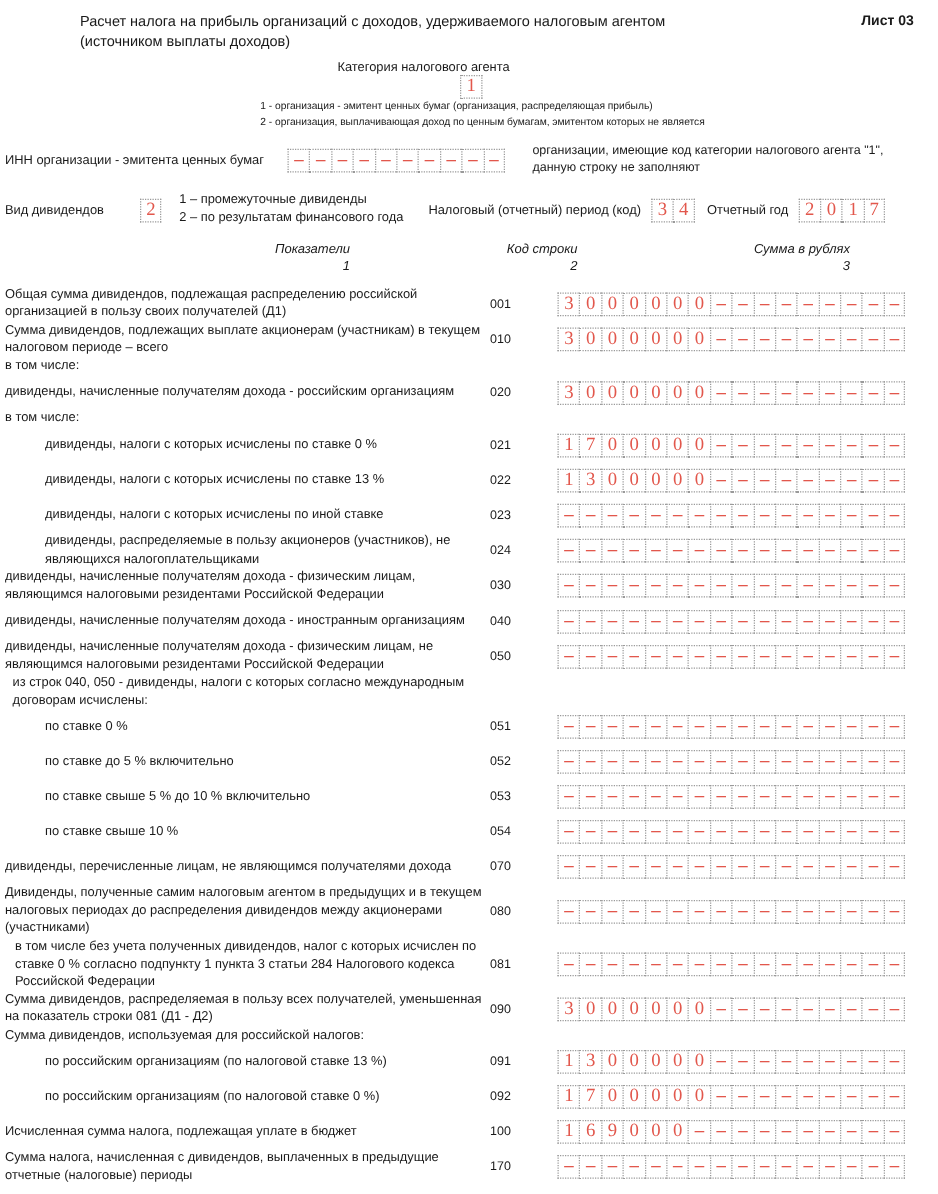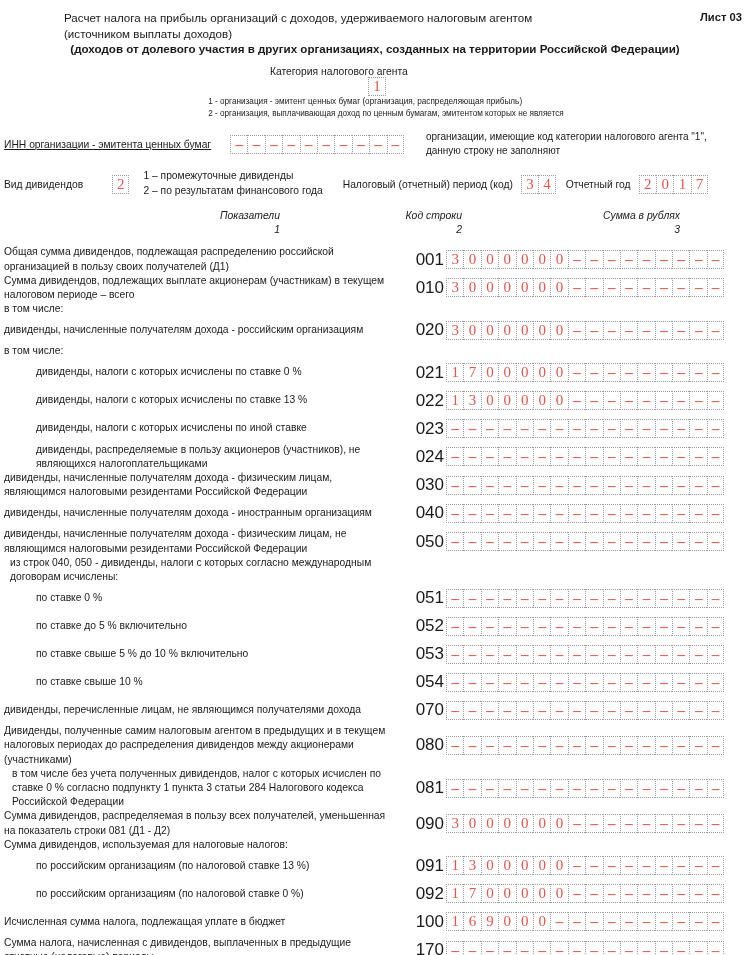--- a/index.html
+++ b/index.html
@@ -14,21 +14,21 @@
   }
   .sheet{position:relative;width:750px;height:955px;}
 
   
   .hdr{padding:10px 0 0 0;}
   .hdr-line1{
     font-weight:normal;font-size:11.6px;text-align:left;
     padding:0 56px 0 64px;line-height:1.35;
   }
   .sheet-no{
-    position:absolute;right:8px;top:11px;
+    position:absolute;right:19px;top:11px;
     font-weight:bold;font-size:11.2px;
   }
   .hdr-line2{
     text-align:center;font-size:11.6px;margin-top:11px;line-height:1.4;
   }
   .hdr-line2 .lead{font-weight:normal;}
   .hdr-line2 .strong{font-weight:bold;}
   .hdr-line3{
     text-align:center;font-weight:bold;font-size:11.6px;line-height:1.4;
   }
@@ -56,21 +56,21 @@
   .lbl{font-size:10.3px;color:#1a1a1a;}
   .note{font-size:8.2px;color:#1a1a1a;line-height:1.5;}
   .note2{font-size:10px;color:#1a1a1a;line-height:1.42;}
   .opt{font-size:10.3px;line-height:1.45;}
 
   .r-cat{margin-top:8px;padding-left:4px;flex-direction:column;}
   .r-cat .lbl{width:214px;}
   .r-cat .notes{margin-left:18px;}
 
   .r-inn{margin-top:10px;padding-left:4px;}
-  .r-inn .lbl{width:226px;text-decoration:underline;}
+  .r-inn .lbl{width:226px;}
   .r-inn .notes{margin-left:22px;}
 
   .r-vid{margin-top:11px;padding-left:4px;}
   .r-vid .lbl{width:108px;}
   .r-vid .opts{margin-left:14px;}
   .r-vid .per{margin-left:20px;font-size:10.3px;}
   .r-vid .god{margin-left:10px;font-size:10.3px;}
 
   
   .colhead{position:relative;height:34px;margin-top:10px;}
@@ -83,42 +83,41 @@
   
   .table{position:relative;margin-top:2px;}
   .trow{position:relative;display:flex;align-items:center;min-height:28px;}
   .t-text{
     width:392px;padding-left:4px;box-sizing:border-box;
     font-size:10.3px;line-height:1.38;
   }
   .t-text.ind1{padding-left:36px;}
   .t-text.ind2{padding-left:12px;}
   .t-code{
-    width:52px;text-align:right;
-    font-size:17px;color:#1a1a1a;
+    width:52px;text-align:left;
+    font-size:10px;color:#1a1a1a;
   }
   .t-val{padding-left:2px;}
 
   .subnote{
     font-size:10.3px;padding-left:4px;line-height:1.38;margin:0;
   }
   .subnote.ind{padding-left:10px;}
 </style>
 </head>
 <body>
 
 <div class="sheet">
 
   <div class="hdr">
     <div class="sheet-no">Лист 03</div>
     <div class="hdr-line1">
       <span>Расчет налога на прибыль организаций с доходов, удерживаемого налоговым агентом</span><br>
       <span>(источником выплаты доходов)</span>
     </div>
-    <div class="hdr-line3">(доходов от долевого участия в других организациях, созданных на территории Российской Федерации)</div>
   </div>
 
   <div class="frow r-cat">
     <div class="lbl">Категория налогового агента</div>
     <div class="boxfield">
         <span class="cell">1</span>
       </div>
     <div class="notes">
       <div class="note">1 - организация - эмитент ценных бумаг (организация, распределяющая прибыль)</div>
       <div class="note">2 - организация, выплачивающая доход по ценным бумагам, эмитентом которых не является</div>
@@ -577,21 +576,21 @@
           <span class="cell dash">–</span>
           <span class="cell dash">–</span>
           <span class="cell dash">–</span>
           <span class="cell dash">–</span>
           <span class="cell dash">–</span>
           <span class="cell dash">–</span>
           <span class="cell dash">–</span>
           <span class="cell dash">–</span>
         </div>
       </div>
-      <div class="subnote ">Сумма дивидендов, используемая для налоговые налогов:</div>
+      <div class="subnote ">Сумма дивидендов, используемая для российской налогов:</div>
       <div class="trow">
         <div class="t-text ind1">по российским организациям (по налоговой ставке 13 %)</div>
         <div class="t-code">091</div>
         <div class="t-val boxfield">
           <span class="cell">1</span>
           <span class="cell">3</span>
           <span class="cell">0</span>
           <span class="cell">0</span>
           <span class="cell">0</span>
           <span class="cell">0</span>

